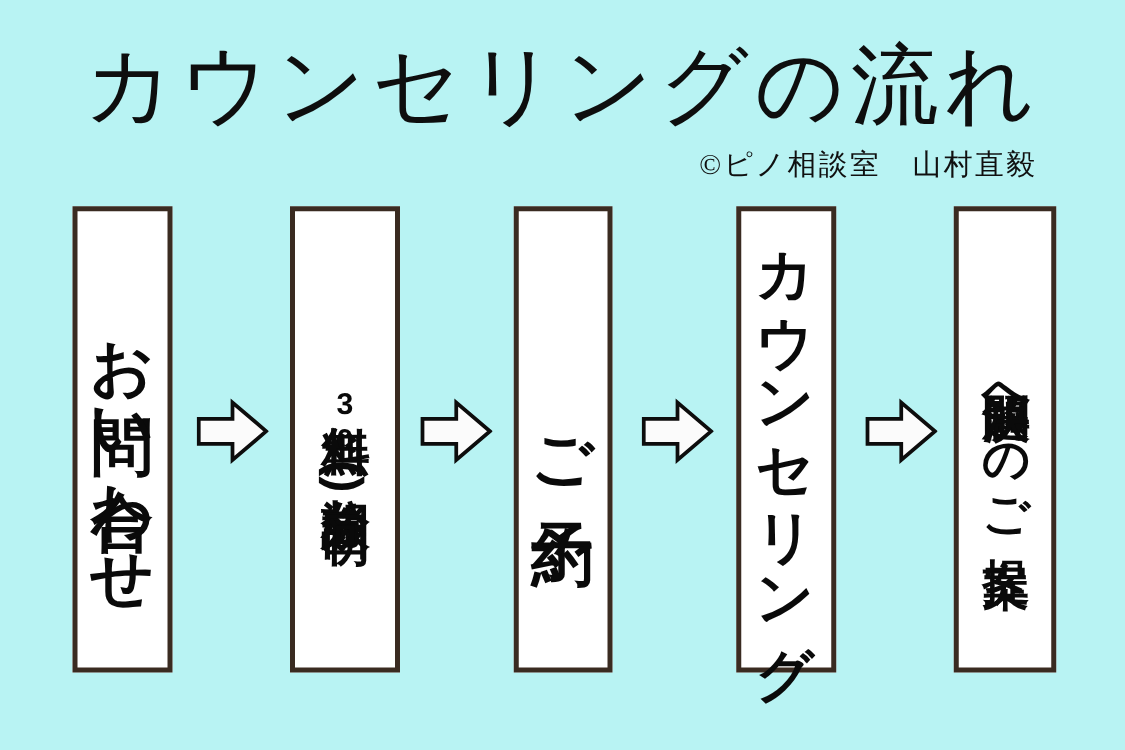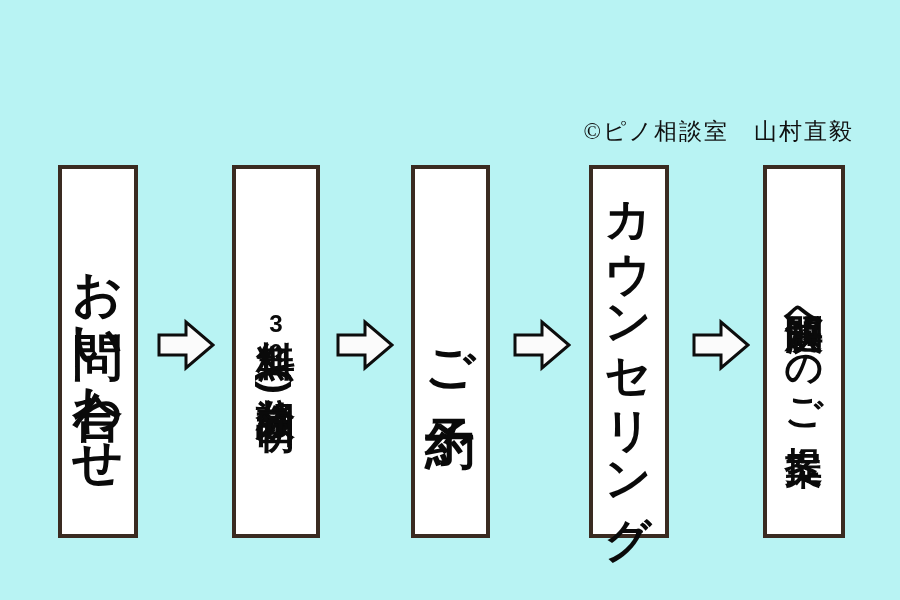--- a/index.html
+++ b/index.html
@@ -18,21 +18,21 @@
     text-align: center;
     font-family: "Liberation Serif", "DejaVu Serif", serif;
     font-size: 70px;
     font-weight: 500;
     letter-spacing: 5px;
     color: #0e0e0e;
     white-space: nowrap;
   }
   .credit {
     position: absolute;
-    right: 46px;
+    right: 70px;
     top: 116px;
     font-family: "Liberation Serif", "DejaVu Serif", serif;
     font-size: 23px;
     letter-spacing: 2px;
     color: #101010;
     white-space: nowrap;
   }
   .step-box {
     position: absolute;
     top: 165px;
@@ -74,20 +74,21 @@
   }
   #arrow-0 { left: 157px; }
   #arrow-1 { left: 336px; }
   #arrow-2 { left: 513px; }
   #arrow-3 { left: 692px; }
 </style>
 </head>
 <body>
 
 <div id="stage" style="background: rgb(184, 243, 243);">
+  <div class="title">カウンセリングの流れ</div>
   <div class="credit">©ピノ相談室　山村直毅</div>
 
   <div id="box-0" class="step-box">
     <div class="vtext">お問い合わせ</div>
   </div>
 
   <svg id="arrow-0" class="arrow" viewBox="0 0 58 54">
     <polygon points="2,17 29,17 29,4 56,27 29,50 29,37 2,37" fill="#fbfbfb" stroke="#0d0d0d" stroke-width="3" stroke-linejoin="miter"></polygon>
   </svg>
 

